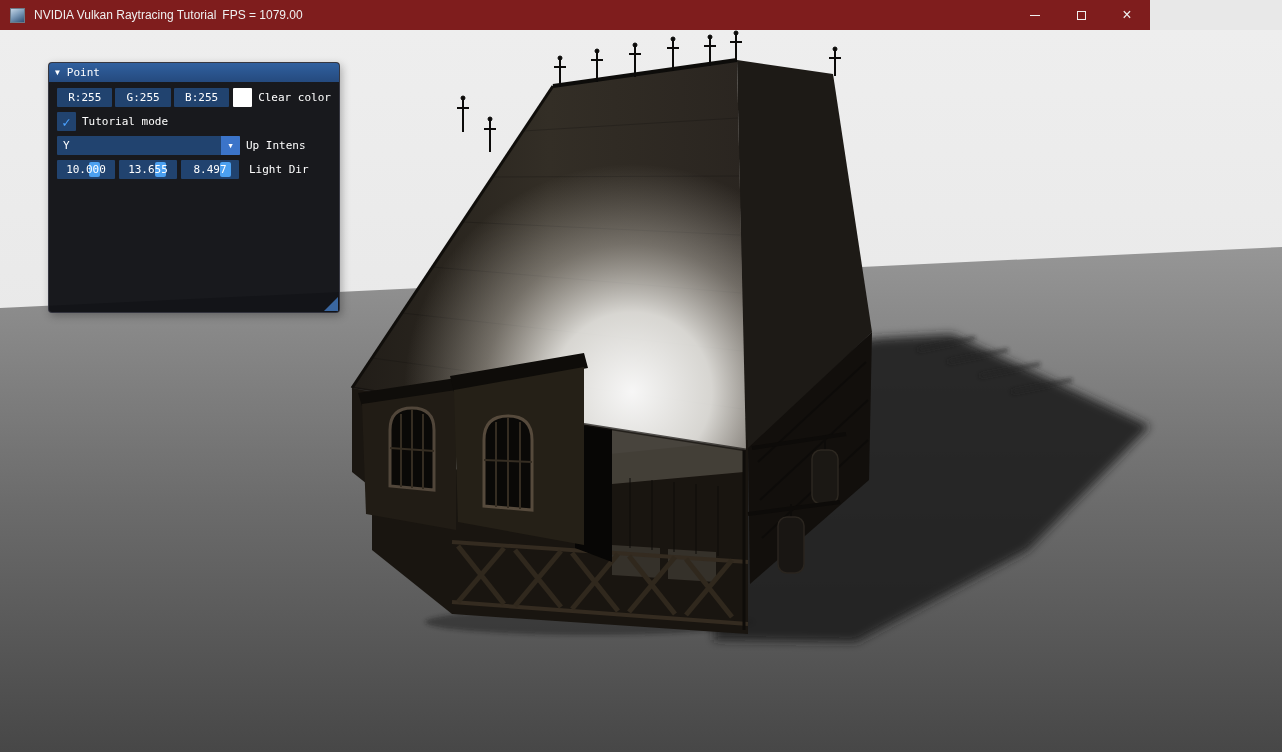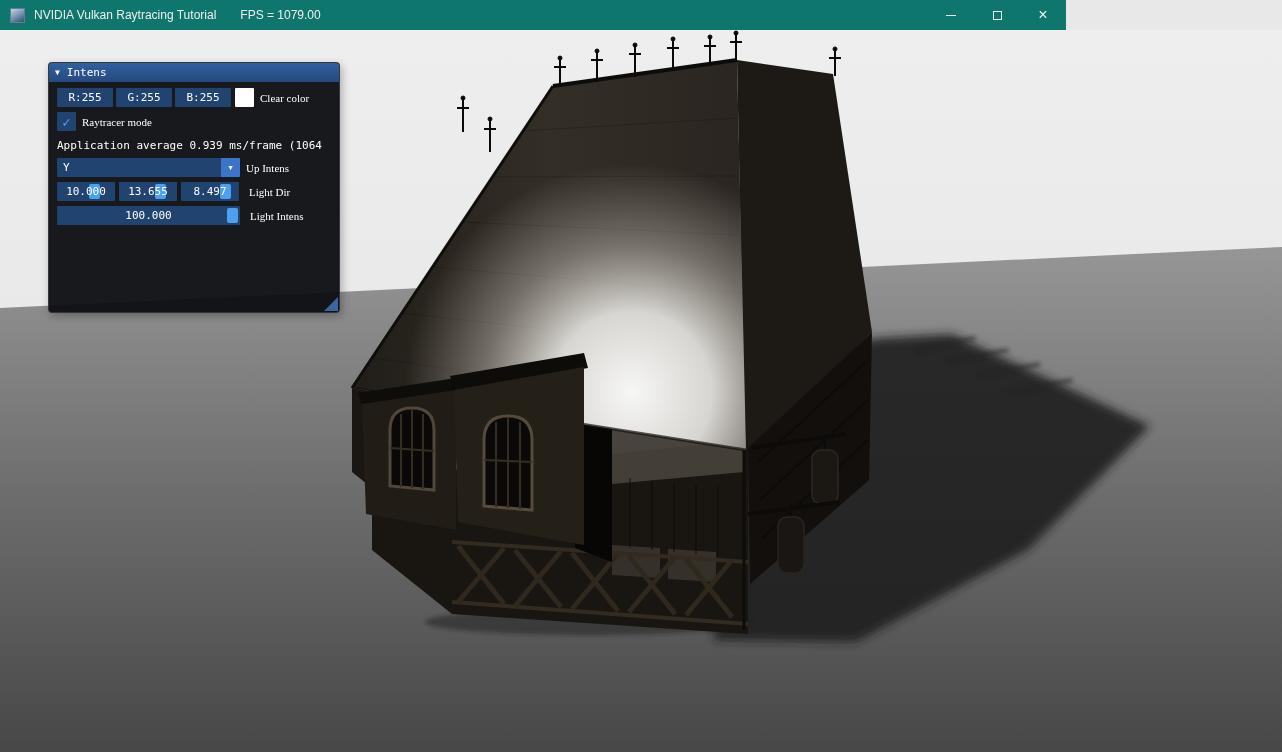--- a/index.html
+++ b/index.html
@@ -1,45 +1,45 @@
 <!DOCTYPE html>
 <html><head>
 <meta charset="utf-8">
 <style>
   * { margin:0; padding:0; box-sizing:border-box; }
   html,body { width:1282px; height:752px; overflow:hidden; }
   body { position:relative; background:#e8e8e8; font-family:"DejaVu Sans Mono", monospace; }
 
   
-  .titlebar { position:absolute; top:0; left:0; width:1066px; height:30px;
-    background:#0f766e; display:flex; align-items:center; z-index:10; }
+  .titlebar { position:absolute; top:0; left:0; width:1150px; height:30px;
+    background:#7f1d1d; display:flex; align-items:center; z-index:10; }
   .app-icon { width:15px; height:15px; margin-left:10px; border:1px solid #6c7a88;
     background:linear-gradient(150deg,#c2d4e4 0%,#7d9cba 45%,#2f4f74 100%); }
   .title-text { color:#f0f0f0; font-size:12px; font-family:"Liberation Sans", sans-serif; margin-left:9px; }
-  .fps { margin-left:24px; }
+  .fps { margin-left:6px; }
   .win-controls { margin-left:auto; display:flex; height:30px; }
   .win-btn { width:46px; height:30px; display:flex; align-items:center; justify-content:center; color:#f0f0f0; }
   .glyph-min { width:10px; height:1px; background:#f0f0f0; }
   .glyph-max { width:9px; height:9px; border:1px solid #f0f0f0; }
   .close span { font-family:"Liberation Sans", sans-serif; font-size:16px; line-height:16px; }
 
   
   .viewport { position:absolute; top:0; left:0; width:1282px; height:752px; z-index:0; }
 
   
   .panel { position:absolute; left:48px; top:62px; width:292px; height:251px;
     background:rgba(13,14,18,0.95); border:1px solid rgba(110,110,128,0.35);
     border-radius:4px; z-index:5; color:#ffffff; font-size:11px;
     box-shadow:2px 3px 8px rgba(0,0,0,0.28); }
   .panel-title { height:19px; background:linear-gradient(180deg,#30609f 0%,#254a7e 100%);
     border-radius:3px 3px 0 0; display:flex; align-items:center; padding:0 6px; gap:7px; }
   .arrow { font-size:8px; color:#ffffff; }
   .panel-body { padding:6px 8px 0 8px; overflow:hidden; white-space:nowrap; }
   .row { display:flex; align-items:center; height:19px; margin-bottom:5px; }
-  .lbl { margin-left:6px;font-family:Liberation Serif, serif; }
+  .lbl { margin-left:6px; }
   .btn { width:56px; height:19px; background:#21436f; display:flex; align-items:center;
     justify-content:center; margin-right:3px; border-radius:1px; cursor:default; }
   .swatch { width:19px; height:19px; background:#ffffff; margin-left:1px; border-radius:1px; }
   .checkbox { width:19px; height:19px; background:#21436f; display:flex; align-items:center;
     justify-content:center; border-radius:1px; }
   .checkbox span { color:#4ba2ff; font-size:14px; font-weight:bold; }
   .combo { width:183px; height:19px; background:#21436f; position:relative; display:flex;
     align-items:center; padding-left:6px; border-radius:1px; }
   .combo-btn { position:absolute; right:0; top:0; width:19px; height:19px; background:#3b74c9;
     display:flex; align-items:center; justify-content:center; border-radius:0 1px 1px 0; }
@@ -266,40 +266,39 @@
     </div>
     <div class="win-btn close">
       <span>×</span>
     </div>
   </div>
 </div>
 
 <div class="panel">
   <div class="panel-title">
     <span class="arrow">▼</span>
-    <span>Intens</span>
+    <span>Point</span>
   </div>
   <div class="panel-body">
 
     <div class="row">
       <div class="btn">R:255</div>
       <div class="btn">G:255</div>
       <div class="btn">B:255</div>
       <div class="swatch"></div>
       <span class="lbl">Clear color</span>
     </div>
 
     <div class="row">
       <div class="checkbox">
         <span>✓</span>
       </div>
-      <span class="lbl">Raytracer mode</span>
-    </div>
-
-    <div class="row" style="margin-bottom:3px;">Application average 0.939 ms/frame (1064</div>
+      <span class="lbl">Tutorial mode</span>
+    </div>
+
 
     <div class="row">
       <div class="combo">
         <span>Y</span>
         <div class="combo-btn">
           <span>▼</span>
         </div>
       </div>
       <span class="lbl">Up Intens</span>
     </div>
@@ -313,24 +312,17 @@
         <div class="grab" style="left:62%"></div>
         <span class="val">13.655</span>
       </div>
       <div class="sliderbox">
         <div class="grab" style="left:68%"></div>
         <span class="val">8.497</span>
       </div>
       <span class="lbl">Light Dir</span>
     </div>
 
-    <div class="row">
-      <div class="sliderbox wide">
-        <div class="grab" style="left:93%"></div>
-        <span class="val">100.000</span>
-      </div>
-      <span class="lbl">Light Intens</span>
-    </div>
 
 
   </div>
   <div class="grip"></div>
 </div>
 
 </body></html>

